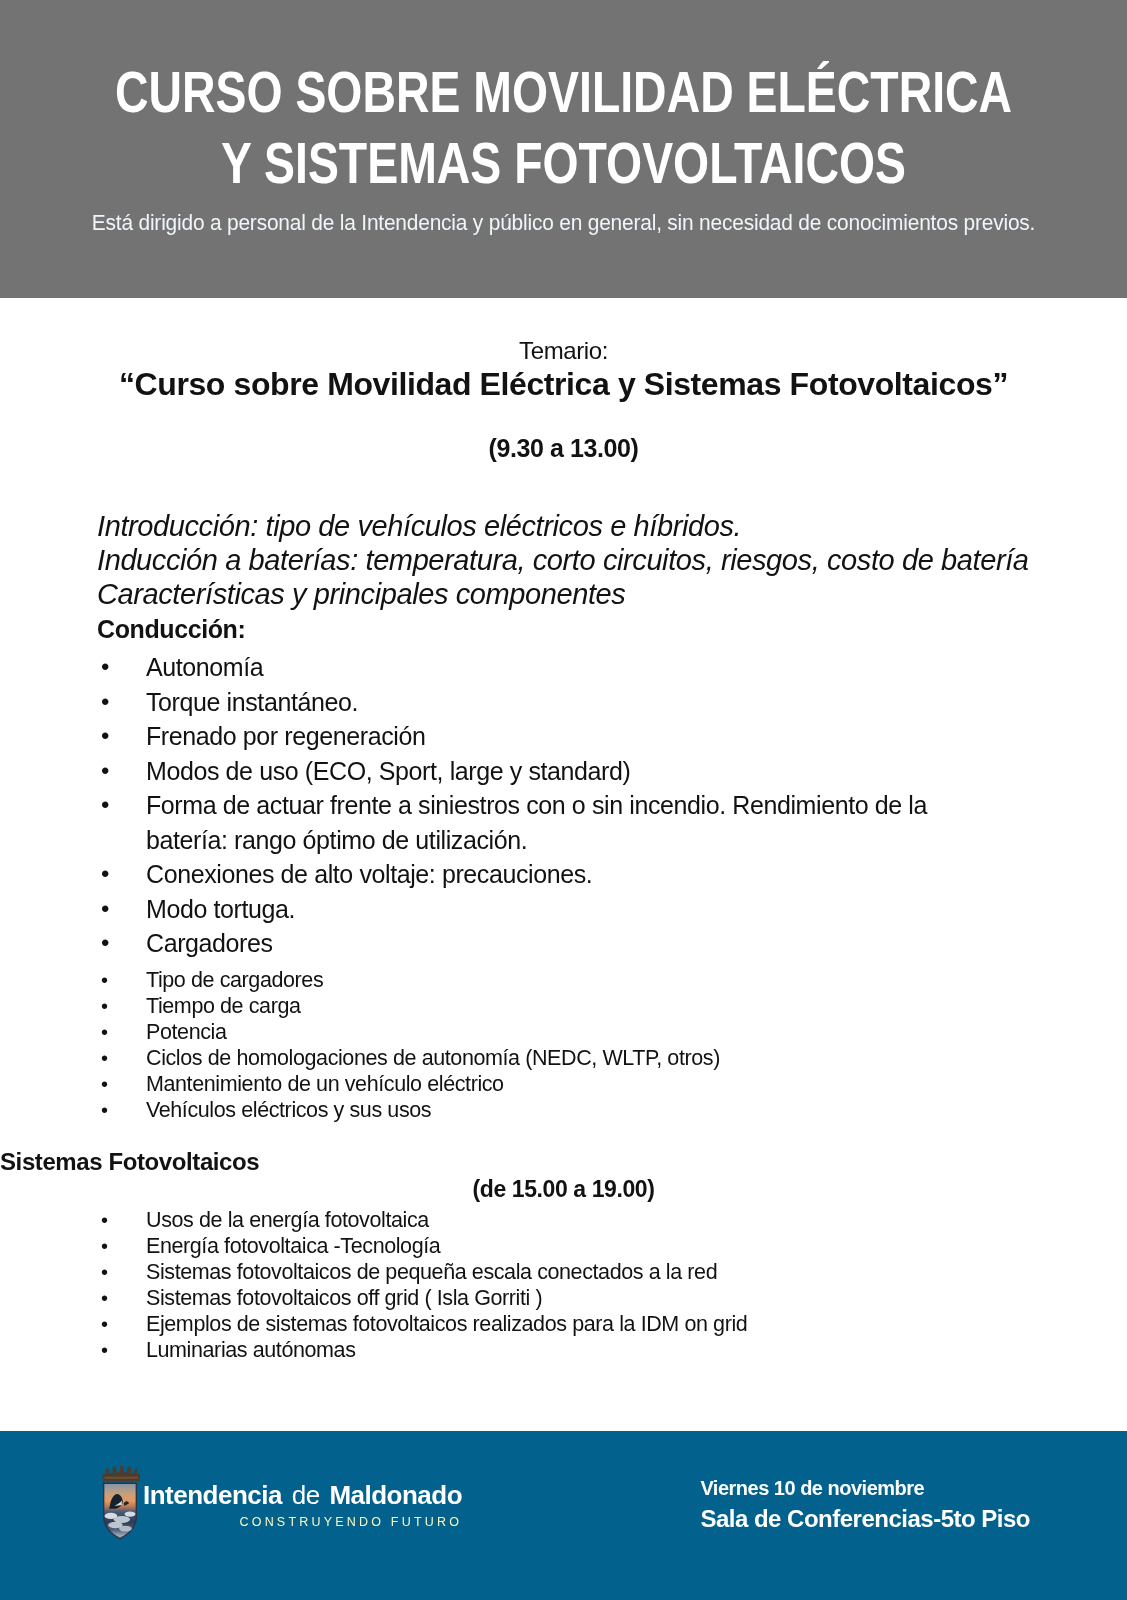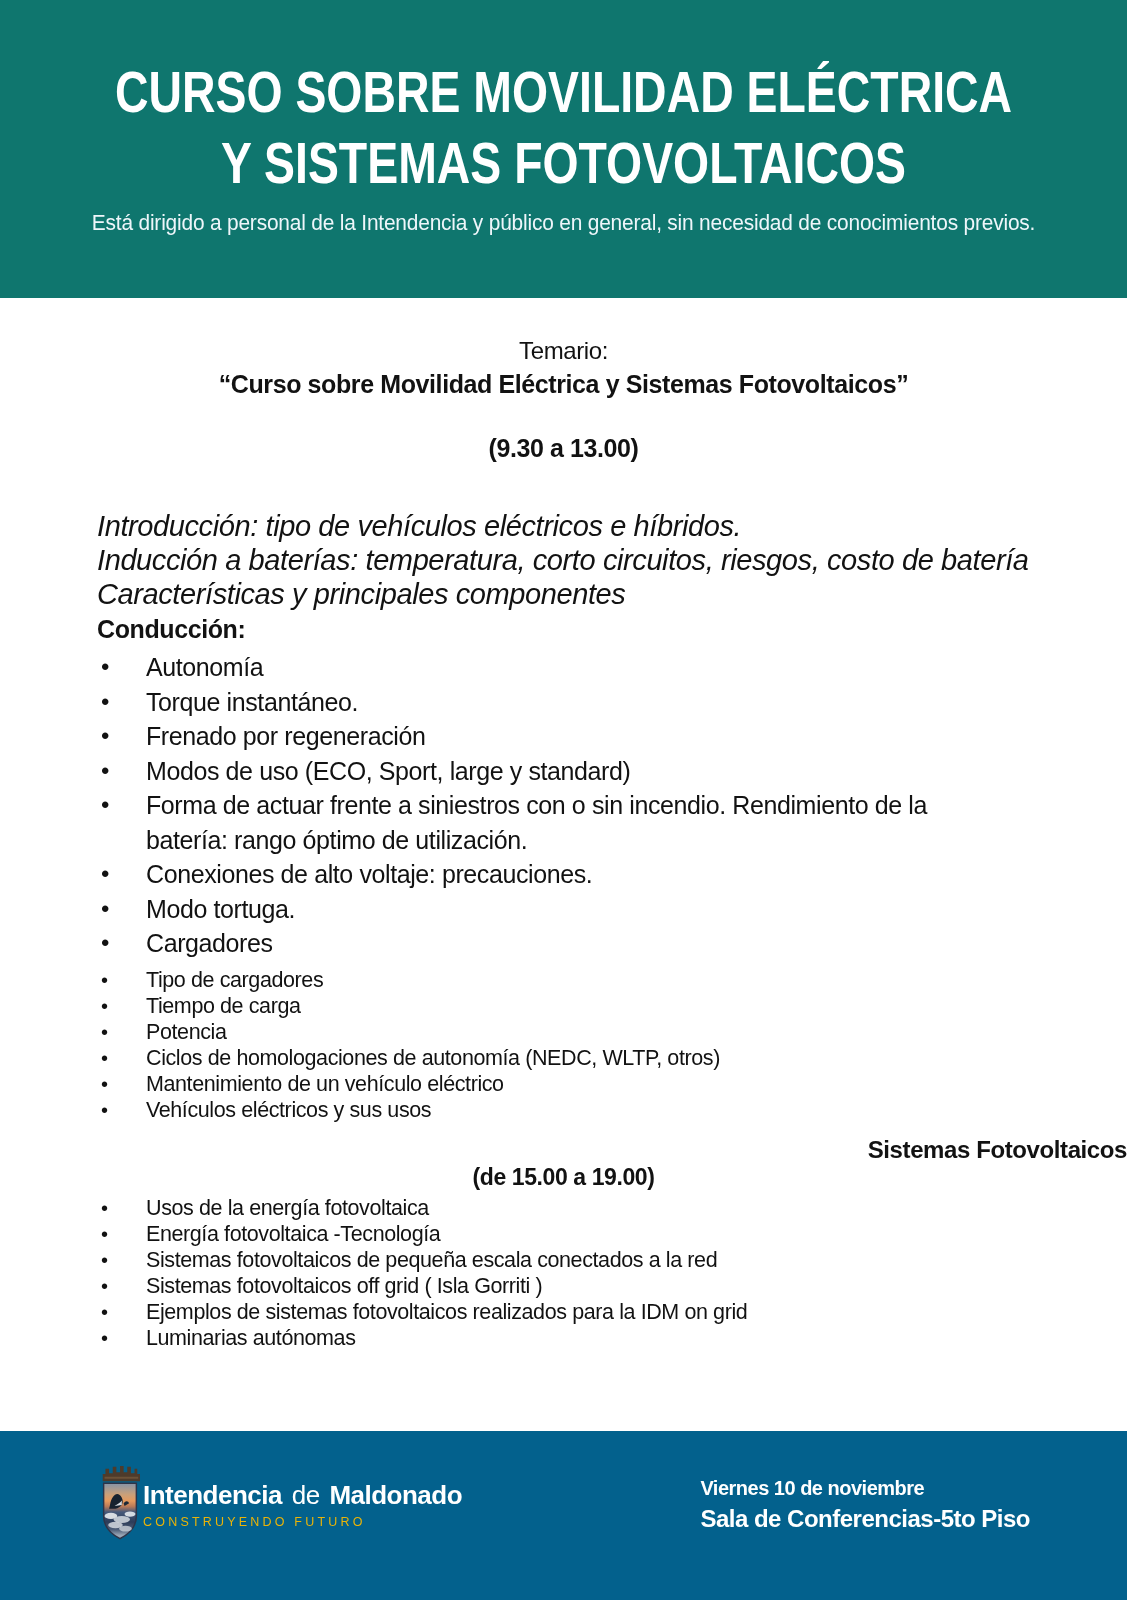--- a/index.html
+++ b/index.html
@@ -13,21 +13,21 @@
   }
   .page {
     width: 1127px; height: 1600px;
     display: flex; flex-direction: column;
     overflow: hidden; background: #ffffff;
   }
 
   
   .header {
     height: 298px; flex: 0 0 298px;
-    background: #0f766e;
+    background: #737373;
     color: #ffffff;
     text-align: center;
     padding-top: 56px;
   }
   .title-line {
     display: block;
     font-weight: 700;
     font-size: 58px;
     line-height: 71px;
     white-space: nowrap;
@@ -45,21 +45,21 @@
     transform: scaleX(0.95);
     transform-origin: 50% 50%;
     letter-spacing: -0.2px;
   }
 
   
   .main { flex: 1 1 auto; padding-top: 38px; }
 
   .temario { text-align: center; }
   .temario-label { display: block; font-size: 24px; line-height: 30px; }
-  .temario-title { display: block; font-size: 25px; font-weight: 700; line-height: 36px; }
+  .temario-title { display: block; font-size: 32px; font-weight: 700; line-height: 36px; }
   .temario-schedule { display: block; font-size: 25px; font-weight: 700; line-height: 34px; margin-top: 29px; }
 
   .intro { margin: 44px 0 0 97px; font-style: italic; font-size: 29px; line-height: 34px; }
   .intro-line { display: block; }
 
   .section-heading { margin: 1px 0 0 97px; font-weight: 700; font-size: 25px; line-height: 34px; }
 
   ul.bullets { list-style: none; margin: 4px 0 0 0; padding: 0 0 0 101px; }
   ul.bullets li { display: flex; align-items: flex-start; width: 905px; }
   .bullet-dot { flex: 0 0 45px; }
@@ -67,43 +67,43 @@
 
   ul.bullets-large { font-size: 25px; }
   ul.bullets-large li { line-height: 34.5px; }
   ul.bullets-large .bullet-dot { font-size: 24px; }
 
   ul.bullets-small { font-size: 21.5px; }
   ul.bullets-small li { line-height: 26px; }
   ul.bullets-small .bullet-dot { font-size: 20px; }
   ul.bullets-small { margin-top: 6px; }
 
-  .pv-heading { text-align: right; font-weight: 700; font-size: 24px; line-height: 28px; margin-top: 13px; }
+  .pv-heading { text-align: left; font-weight: 700; font-size: 24px; line-height: 28px; margin-top: 25px; }
   .pv-schedule { text-align: center; font-weight: 700; font-size: 23px; line-height: 26px; }
   ul.pv-list { margin-top: 5px; }
 
   
   .footer {
     height: 169px; flex: 0 0 169px;
     background: #03618d;
     color: #ffffff;
     display: flex; align-items: center;
     padding: 0 97px;
   }
   .brand { display: flex; align-items: center; transform: translateY(-11px); }
   .crest { flex: 0 0 auto; }
   .crest svg { display: block; }
   .org-text { display: flex; flex-direction: column; }
   .org-name { font-size: 26px; line-height: 30px; letter-spacing: -0.5px; white-space: nowrap; }
   .org-name .b { font-weight: 700; }
   .org-name .r { font-weight: 400; padding: 0 3px; }
   .org-tagline {
-    margin-top: 5px; text-align: left;
+    margin-top: 5px; text-align: right;
     font-size: 12.5px; font-weight: 400;
-    letter-spacing: 3.2px; color: #eab308;
+    letter-spacing: 3.2px; color: #fef9c3;
     white-space: nowrap;
   }
   .event { margin-left: auto; transform: translateY(-13px); transform-origin: left center; }
   .event-date { display: block; font-weight: 700; font-size: 20px; line-height: 33px; letter-spacing: -0.5px; white-space: nowrap; }
   .event-location { display: block; font-weight: 700; font-size: 24px; line-height: 28px; letter-spacing: -0.5px; white-space: nowrap; text-align: right; }
 </style>
 </head>
 <body>
 
 <div class="page">

